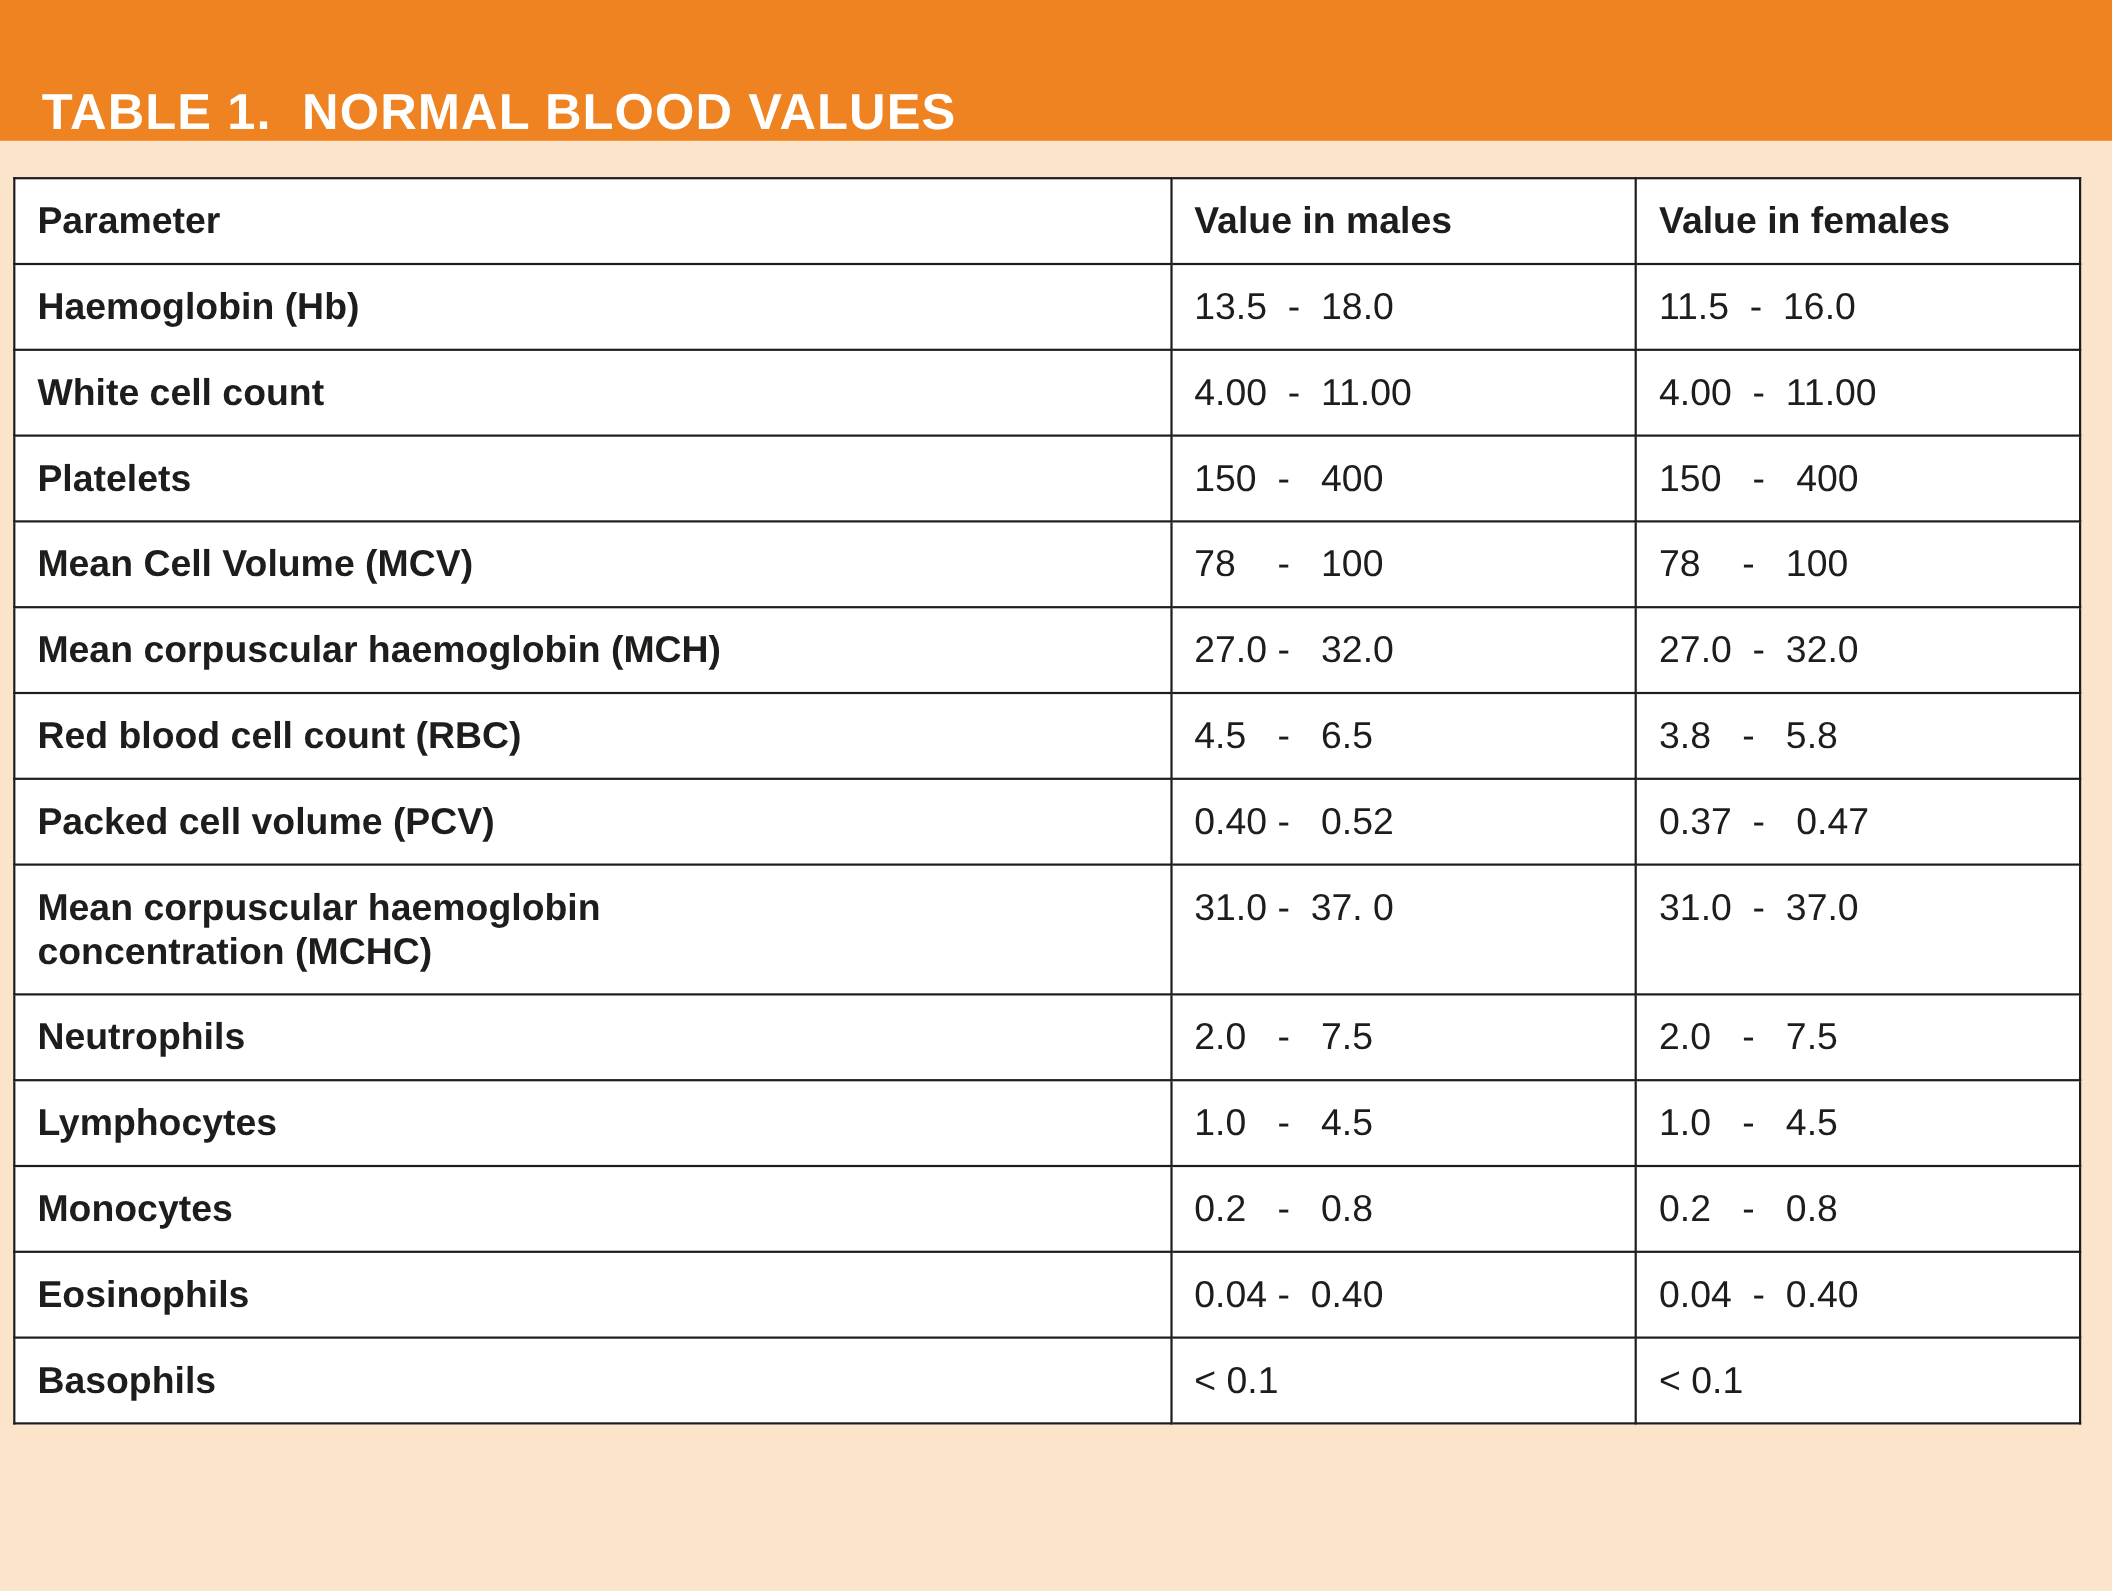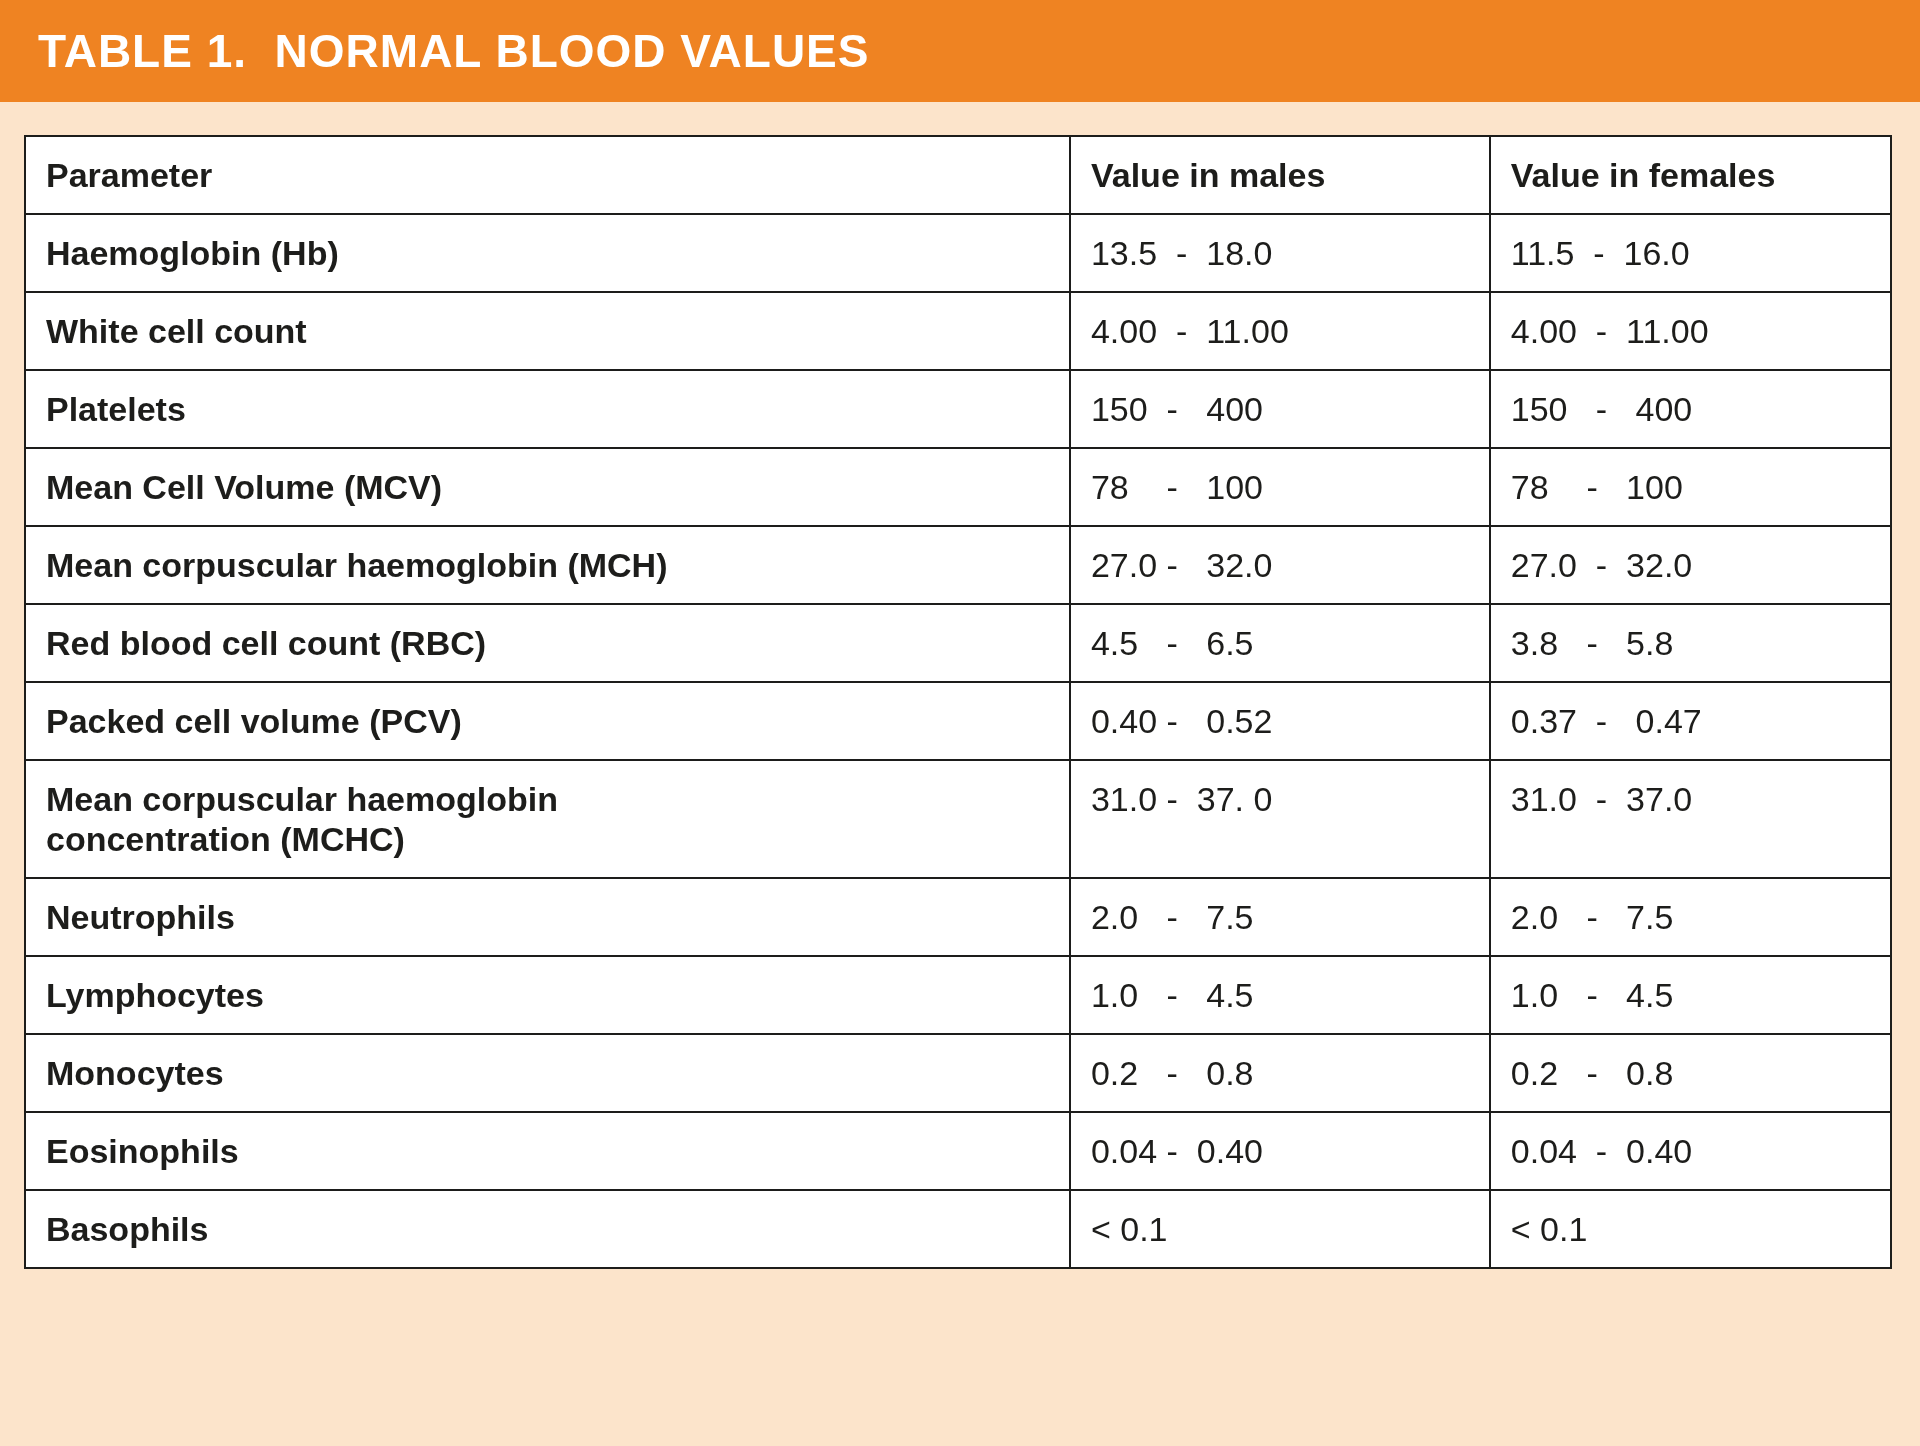--- a/index.html
+++ b/index.html
@@ -10,37 +10,37 @@
   .page {
     position: relative;
     width: 1920px;
     height: 1446px;
     background: #FCE4CB;
     overflow: hidden;
     box-sizing: border-box;
   }
   .title-bar {
     width: 100%;
-    height: 102px;
+    height: 128px;
     background: #EF8322;
     display: flex;
-    align-items: center;
+    align-items: flex-end;
     box-sizing: border-box;
     padding-left: 38px;
   }
   .title {
     margin: 0;
     color: #FFFFFF;
     font-size: 46px;
     font-weight: bold;
     letter-spacing: 1px;
     white-space: pre;
   }
   .table-wrap {
-    margin: 33px 28px 0 24px;
+    margin: 33px 28px 0 12px;
   }
   table.blood-table {
     width: 100%;
     border-collapse: collapse;
     background: #FFFFFF;
     table-layout: fixed;
   }
   table.blood-table th,
   table.blood-table td {
     border: 2px solid #1D1D1B;

